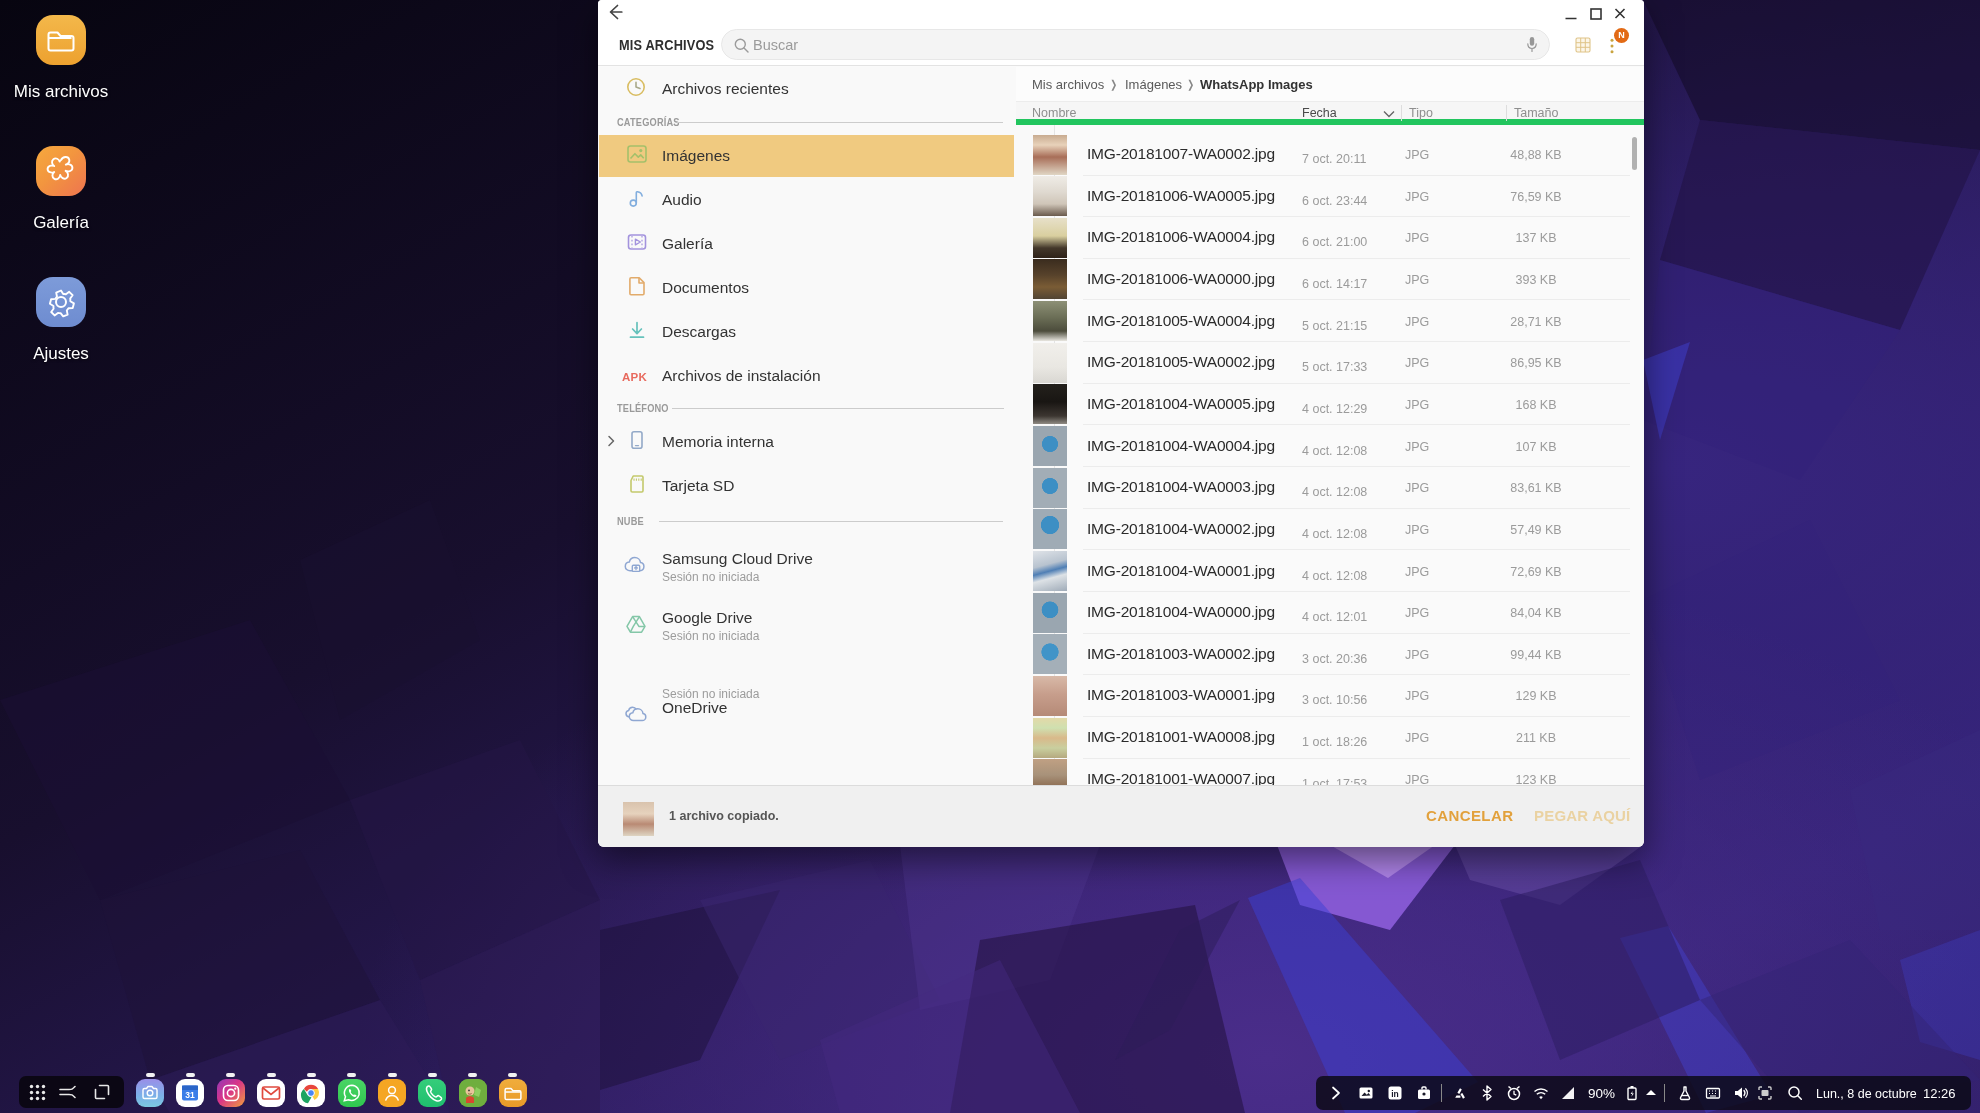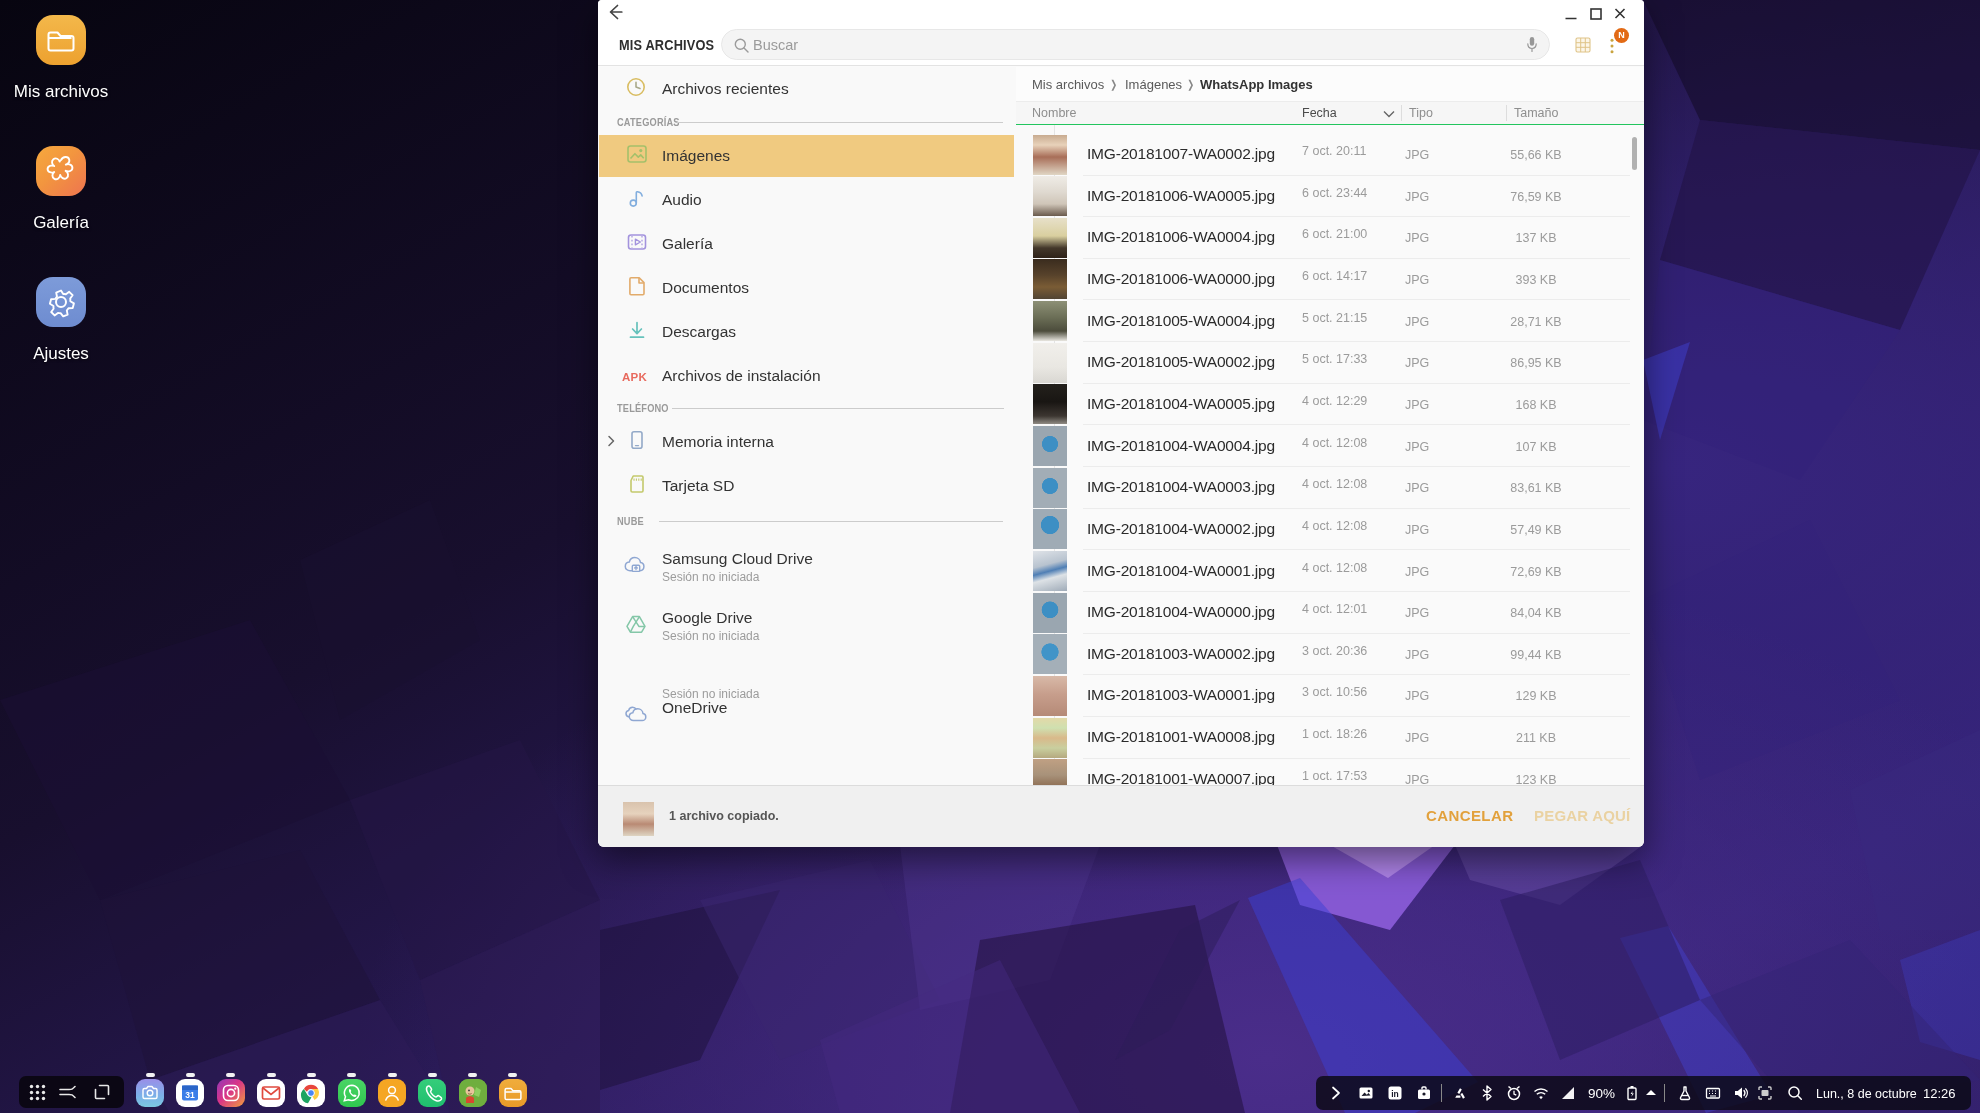--- a/index.html
+++ b/index.html
@@ -24,27 +24,27 @@
 .srow .stxt{position:absolute;left:64px;top:50%;transform:translateY(-50%);font-size:15.5px;color:#333}
 .shl{position:absolute;left:1px;top:68px;width:415px;height:42px;background:#f0ca80}
 .slabel{position:absolute;left:19px;font-size:10.5px;font-weight:700;color:#9a9a9a;letter-spacing:.2px;transform:scaleX(.88);transform-origin:left}
 .sline{position:absolute;height:1px;background:#ccc}
 .ssub{position:absolute;left:64px;font-size:12px;color:#9c9c9c}
 
 #content{position:absolute;left:418px;top:67px;width:628px;height:718px}
 #bcrumb{position:absolute;left:0;top:0;width:628px;height:35px;background:#fcfcfc;border-bottom:1px solid #ececec;font-size:13px;color:#5a5a5a}
 #bcrumb b{color:#333;font-weight:700}
 #bcrumb .t{position:absolute;top:10px}
-#chead{position:absolute;left:0;top:35px;width:628px;height:23px;background:#f6f6f6;border-bottom:1px solid #22c55e;font-size:12.5px;color:#8e8e8e}
+#chead{position:absolute;left:0;top:35px;width:628px;height:23px;background:#f6f6f6;border-bottom:6px solid #22c55e;font-size:12.5px;color:#8e8e8e}
 #chead .t{position:absolute;top:4px}
 #chead .vsep{position:absolute;top:3px;width:1px;height:16px;background:#ddd}
 .frow{position:absolute;left:0;width:1046px;height:41.6px}
 .fthumb{position:absolute;left:435px;top:0.6px;width:34px;height:40px}
 .fname{position:absolute;left:489px;top:11px;font-size:15.5px;color:#2b2b2b;letter-spacing:-.2px}
-.fdate{position:absolute;left:704px;top:10px;font-size:12.5px;color:#9b9b9b}
+.fdate{position:absolute;left:704px;top:18px;font-size:12.5px;color:#9b9b9b}
 .ftype{position:absolute;left:807px;top:14px;font-size:12.5px;color:#9b9b9b}
 .fsize{position:absolute;left:890px;top:14px;width:96px;text-align:center;font-size:12.5px;color:#9b9b9b}
 .fsep{position:absolute;left:485px;bottom:0;width:547px;height:1px;background:#ececec}
 #scrollb{position:absolute;left:1034px;top:137px;width:5px;height:33px;background:#b1b1b1;border-radius:3px}
 
 #pbar{position:absolute;left:0;top:785px;width:1174px;height:62px;background:#f0f0f0;border-top:1px solid #dcdcdc}
 #pbar .pthumb{position:absolute;left:25px;top:16px;width:31px;height:34px;background:linear-gradient(180deg,#d9c3ad 0%,#e6d2bd 35%,#b98a74 65%,#ded4c2 100%)}
 #pbar .ptxt{position:absolute;left:71px;top:23px;font-size:12.5px;font-weight:700;color:#555}
 #pbar .cancel{position:absolute;left:828px;top:21px;font-size:15px;font-weight:700;color:#e2a13c;letter-spacing:.4px}
 #pbar .paste{position:absolute;left:936px;top:21px;font-size:15px;font-weight:700;color:#ead2a2;letter-spacing:.2px}
@@ -297,21 +297,21 @@
    <span class="t" style="left:393px">Tipo</span>
    <div class="vsep" style="left:490px"></div>
    <span class="t" style="left:498px">Tamaño</span>
   </div>
  </div>
  <div class="frow" style="top:134.0px">
 <div class="fthumb" style="background:linear-gradient(180deg,#c8ab90 0%,#e8d2ba 25%,#a86e58 55%,#e0d6c4 100%)"></div>
 <div class="fname">IMG-20181007-WA0002.jpg</div>
         <div class="fdate">7 oct. 20:11</div>
 <div class="ftype">JPG</div>
-        <div class="fsize">55,66 KB</div>
+        <div class="fsize">48,88 KB</div>
 <div class="fsep"></div>
       </div>
 <div class="frow" style="top:175.7px">
 <div class="fthumb" style="background:linear-gradient(180deg,#efece6 0%,#dfd9d0 40%,#cfc5b8 70%,#6a5a4c 100%)"></div>
 <div class="fname">IMG-20181006-WA0005.jpg</div>
         <div class="fdate">6 oct. 23:44</div>
 <div class="ftype">JPG</div>
         <div class="fsize">76,59 KB</div>
 <div class="fsep"></div>
       </div>

